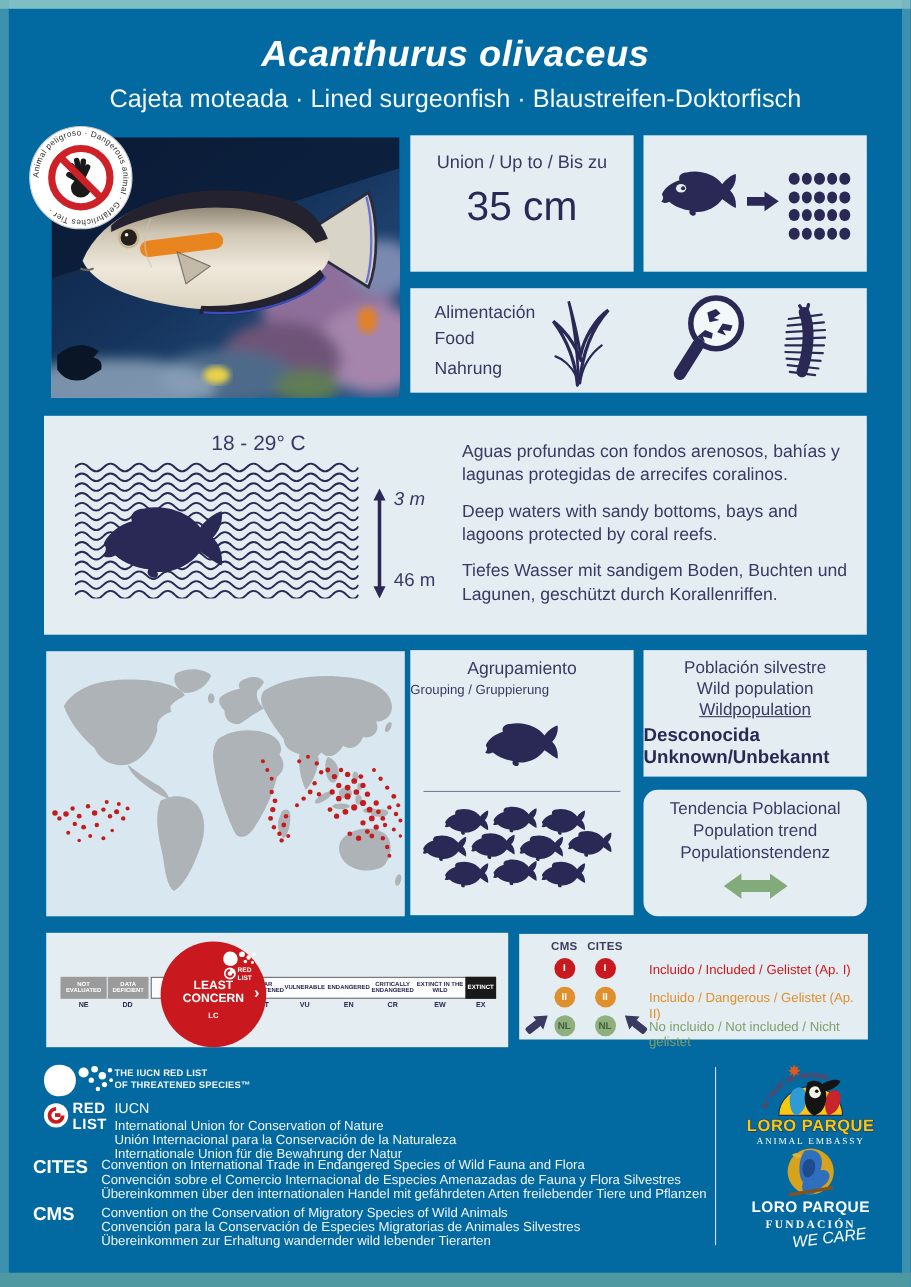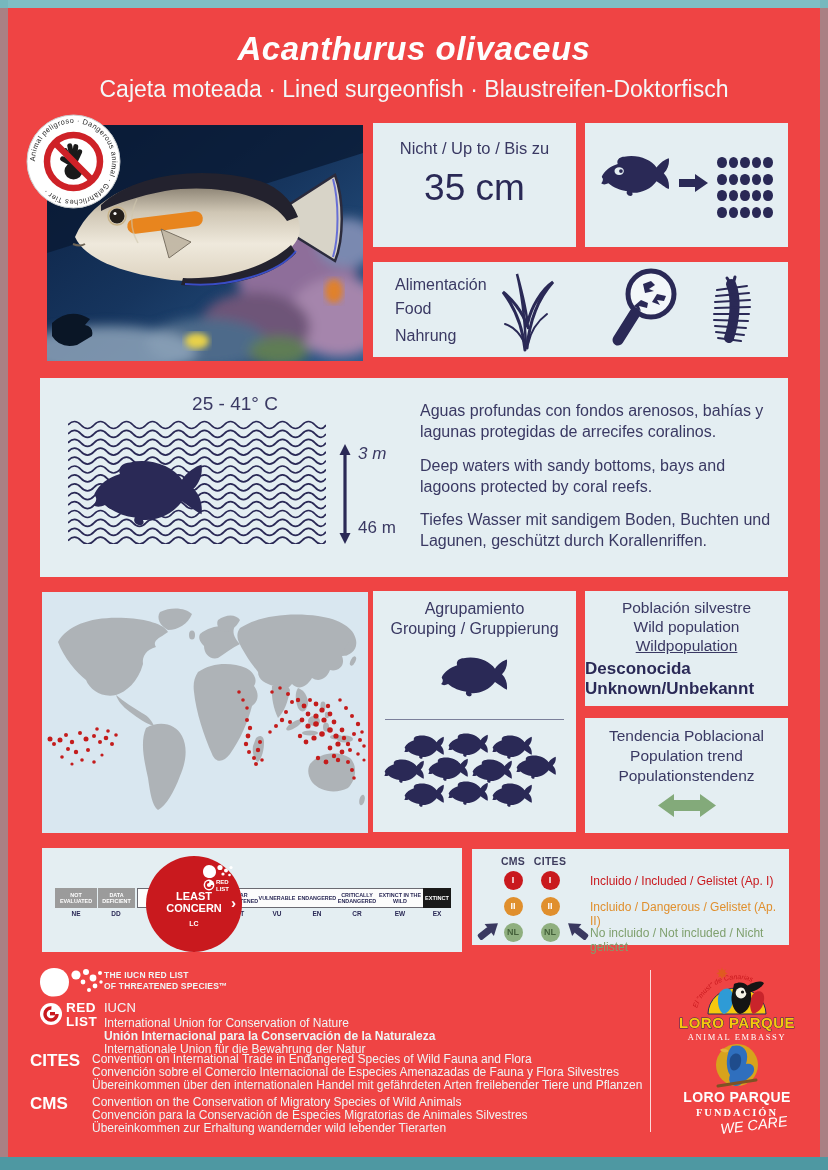--- a/index.html
+++ b/index.html
@@ -1,16 +1,16 @@
 <!DOCTYPE html>
 <html><head>
 <meta charset="utf-8">
 <style>
   html,body{margin:0;padding:0;background:#47808a;}
-  .sheet{position:relative;width:828px;height:1170px;background:#ef4444;overflow:hidden;
+  .sheet{position:relative;width:828px;height:1170px;background:#0369a1;overflow:hidden;
          font-family:"Liberation Sans", sans-serif;}
   .abs{position:absolute;}
   .panel{position:absolute;background:#E4EEF2;}
   
   #edge-top{position:absolute;left:0;top:0;width:828px;height:8px;background:#7FBEC4;}
   #edge-left{position:absolute;left:0;top:0;width:8px;height:1170px;background:#6FB3BA;opacity:.55;}
   #edge-right{position:absolute;right:0;top:0;width:8px;height:1170px;background:#6FB3BA;opacity:.55;}
   #bottom-bar{position:absolute;left:0;top:1157px;width:828px;height:13px;background:#4E98A2;}
   
   #title{position:absolute;left:0;top:30px;width:828px;text-align:center;color:#FDFEFE;
@@ -38,29 +38,29 @@
   #hab-text p{position:absolute;margin:0;color:#3A3963;font-size:16px;line-height:21px;width:360px;}
   #hab-es{top:22px;} #hab-en{top:77px;} #hab-de{top:131px;}
   #depth-arrow{position:absolute;left:298px;top:66px;}
   .depth-label{position:absolute;color:#3A3963;font-size:17px;}
   #depth-min{left:318px;top:66px;font-style:italic;} #depth-max{left:318px;top:140px;}
   
   #map-box{left:42px;top:592px;width:326px;height:241px;background:#D9E7F0;}
   
   #group-box{left:373px;top:591px;width:203px;height:241px;}
   #group-title{position:absolute;left:0;top:9px;width:203px;text-align:center;color:#3A3963;font-size:16px;}
-  #group-sub{position:absolute;left:0;top:29px;width:203px;text-align:center;color:#3A3963;font-size:16px;}
+  #group-sub{position:absolute;left:0;top:29px;width:203px;text-align:left;color:#3A3963;font-size:12px;}
   #group-divider{position:absolute;left:12px;top:128px;width:179px;height:1px;background:#7B7F9B;}
   #school{position:absolute;left:10px;top:138px;width:184px;height:84px;}
   .school-fish{position:absolute;width:42px;height:26px;}
   
   #pop-box{left:585px;top:591px;width:203px;height:115px;}
   .pop-line{position:absolute;left:0;width:203px;text-align:center;color:#3A3963;font-size:15.5px;}
   .pop-bold{position:absolute;left:0;width:203px;color:#2A2956;font-size:17px;font-weight:bold;}
-  #trend-box{left:585px;top:718px;width:203px;height:115px;}
+  #trend-box{left:585px;top:718px;width:203px;height:115px;border-radius:13px;}
   .trend-line{position:absolute;left:0;width:203px;text-align:center;color:#3A3963;font-size:15.5px;}
   #trend-arrow{position:absolute;left:73px;top:74px;}
   
   #iucn-box{left:42px;top:848px;width:420px;height:104px;}
   .grey-cat{position:absolute;top:40px;height:20px;background:#9B9B9B;color:#fff;
             font-size:5.4px;font-weight:bold;text-align:center;display:flex;align-items:center;justify-content:center;line-height:6px;}
   #cat-ne{left:13px;width:42px;} #cat-dd{left:56px;width:37px;}
   #iucn-strip{position:absolute;left:95px;top:40px;width:314px;height:20px;background:#FCFCFC;border:1px solid #6a6a72;box-sizing:border-box;}
   .strip-cat{position:absolute;top:40px;height:20px;width:44px;color:#2A2956;font-size:5.4px;font-weight:bold;
              text-align:center;display:flex;align-items:center;justify-content:center;line-height:6px;z-index:2;}
@@ -194,21 +194,21 @@
               <rect x="-2.5" y="-15" width="5" height="12" rx="2.5"></rect>
             </g>
         </g>
         <circle cx="47.5" cy="47.5" r="26.5" fill="none" stroke="#CE2127" stroke-width="6.5"></circle>
         <line x1="29" y1="29" x2="66" y2="66" stroke="#CE2127" stroke-width="6.5"></line>
       </g>
     </svg>
   </div>
 
   <div id="size-box" class="panel">
-    <div id="size-label">Nicht / Up to / Bis zu</div>
+    <div id="size-label">Union / Up to / Bis zu</div>
     <div id="size-value">35 cm</div>
   </div>
 
   <div id="repro-box" class="panel">
     <svg class="abs" style="left:14px;top:28px;" width="72" height="46" viewBox="0 0 100 62">
       <use href="#fish-sil"></use>
       <ellipse cx="28" cy="27" rx="6.5" ry="5.5" fill="#E4EEF2"></ellipse>
       <circle cx="30.5" cy="27" r="2.6" fill="#2A2956"></circle>
     </svg>
     <svg class="abs" style="left:94px;top:50px;" width="30" height="20" viewBox="0 0 30 20">
@@ -273,21 +273,21 @@
             <line x1="11" y1="48" x2="45" y2="49"></line>
           <line x1="12" y1="54" x2="43" y2="56"></line>
             <line x1="13" y1="60" x2="41" y2="63"></line>
           <line x1="15" y1="66" x2="38" y2="69"></line>
         </g>
       </g>
     </svg>
   </div>
 
   <div id="habitat-box" class="panel">
-    <div id="temp-label">25 - 41° C</div>
+    <div id="temp-label">18 - 29° C</div>
     <svg id="waves-svg" class="abs" style="left:28px;top:42px;" width="258" height="124" viewBox="0 0 258 124">
       <defs>
         <path id="wavepath" d="M0,5 Q6.5,-2 13,5 T26,5 T39,5 T52,5 T65,5 T78,5 T91,5 T104,5 T117,5 T130,5 T143,5 T156,5 T169,5 T182,5 T195,5 T208,5 T221,5 T234,5 T247,5 T258,5" fill="none" stroke="#2A2956" stroke-width="1.7"></path>
       </defs>
       <g id="waves-group">
           <use href="#wavepath" y="0"></use>
           <use href="#wavepath" y="8.9"></use>
           <use href="#wavepath" y="17.8"></use>
           <use href="#wavepath" y="26.700000000000003"></use>
           <use href="#wavepath" y="35.6"></use>
@@ -582,21 +582,21 @@
     <circle cx="13" cy="48" r="6" fill="none" stroke="#C9191E" stroke-width="3.4" stroke-dasharray="28 10"></circle>
     <rect x="12" y="46" width="5" height="3.4" fill="#C9191E"></rect>
     <text x="28" y="46" font-size="13.5" font-weight="bold" fill="#fff" letter-spacing="0.5">RED</text>
     <text x="28" y="60" font-size="13.5" font-weight="bold" fill="#fff" letter-spacing="0.5">LIST</text>
   </svg>
   <div class="foot-small" style="left:104px;top:970px;">THE IUCN RED LIST</div>
   <div class="foot-small" style="left:104px;top:981px;">OF THREATENED SPECIES™</div>
 
   <div class="foot-acro-sm" style="left:104px;top:1000px;">IUCN</div>
   <div class="foot-line" style="left:104px;top:1016px;">International Union for Conservation of Nature</div>
-  <div class="foot-line" style="left:104px;top:1029px;font-weight:bold;">Unión Internacional para la Conservación de la Naturaleza</div>
+  <div class="foot-line" style="left:104px;top:1029px;">Unión Internacional para la Conservación de la Naturaleza</div>
   <div class="foot-line" style="left:104px;top:1042px;">Internationale Union für die Bewahrung der Natur</div>
 
   <div class="foot-acro" style="left:30px;top:1051px;">CITES</div>
   <div class="foot-line" style="left:92px;top:1052px;">Convention on International Trade in Endangered Species of Wild Fauna and Flora</div>
   <div class="foot-line" style="left:92px;top:1065px;">Convención sobre el Comercio Internacional de Especies Amenazadas de Fauna y Flora Silvestres</div>
   <div class="foot-line" style="left:92px;top:1078px;">Übereinkommen über den internationalen Handel mit gefährdeten Arten freilebender Tiere und Pflanzen</div>
 
   <div class="foot-acro" style="left:30px;top:1094px;">CMS</div>
   <div class="foot-line" style="left:92px;top:1095px;">Convention on the Conservation of Migratory Species of Wild Animals</div>
   <div class="foot-line" style="left:92px;top:1108px;">Convención para la Conservación de Especies Migratorias de Animales Silvestres</div>

